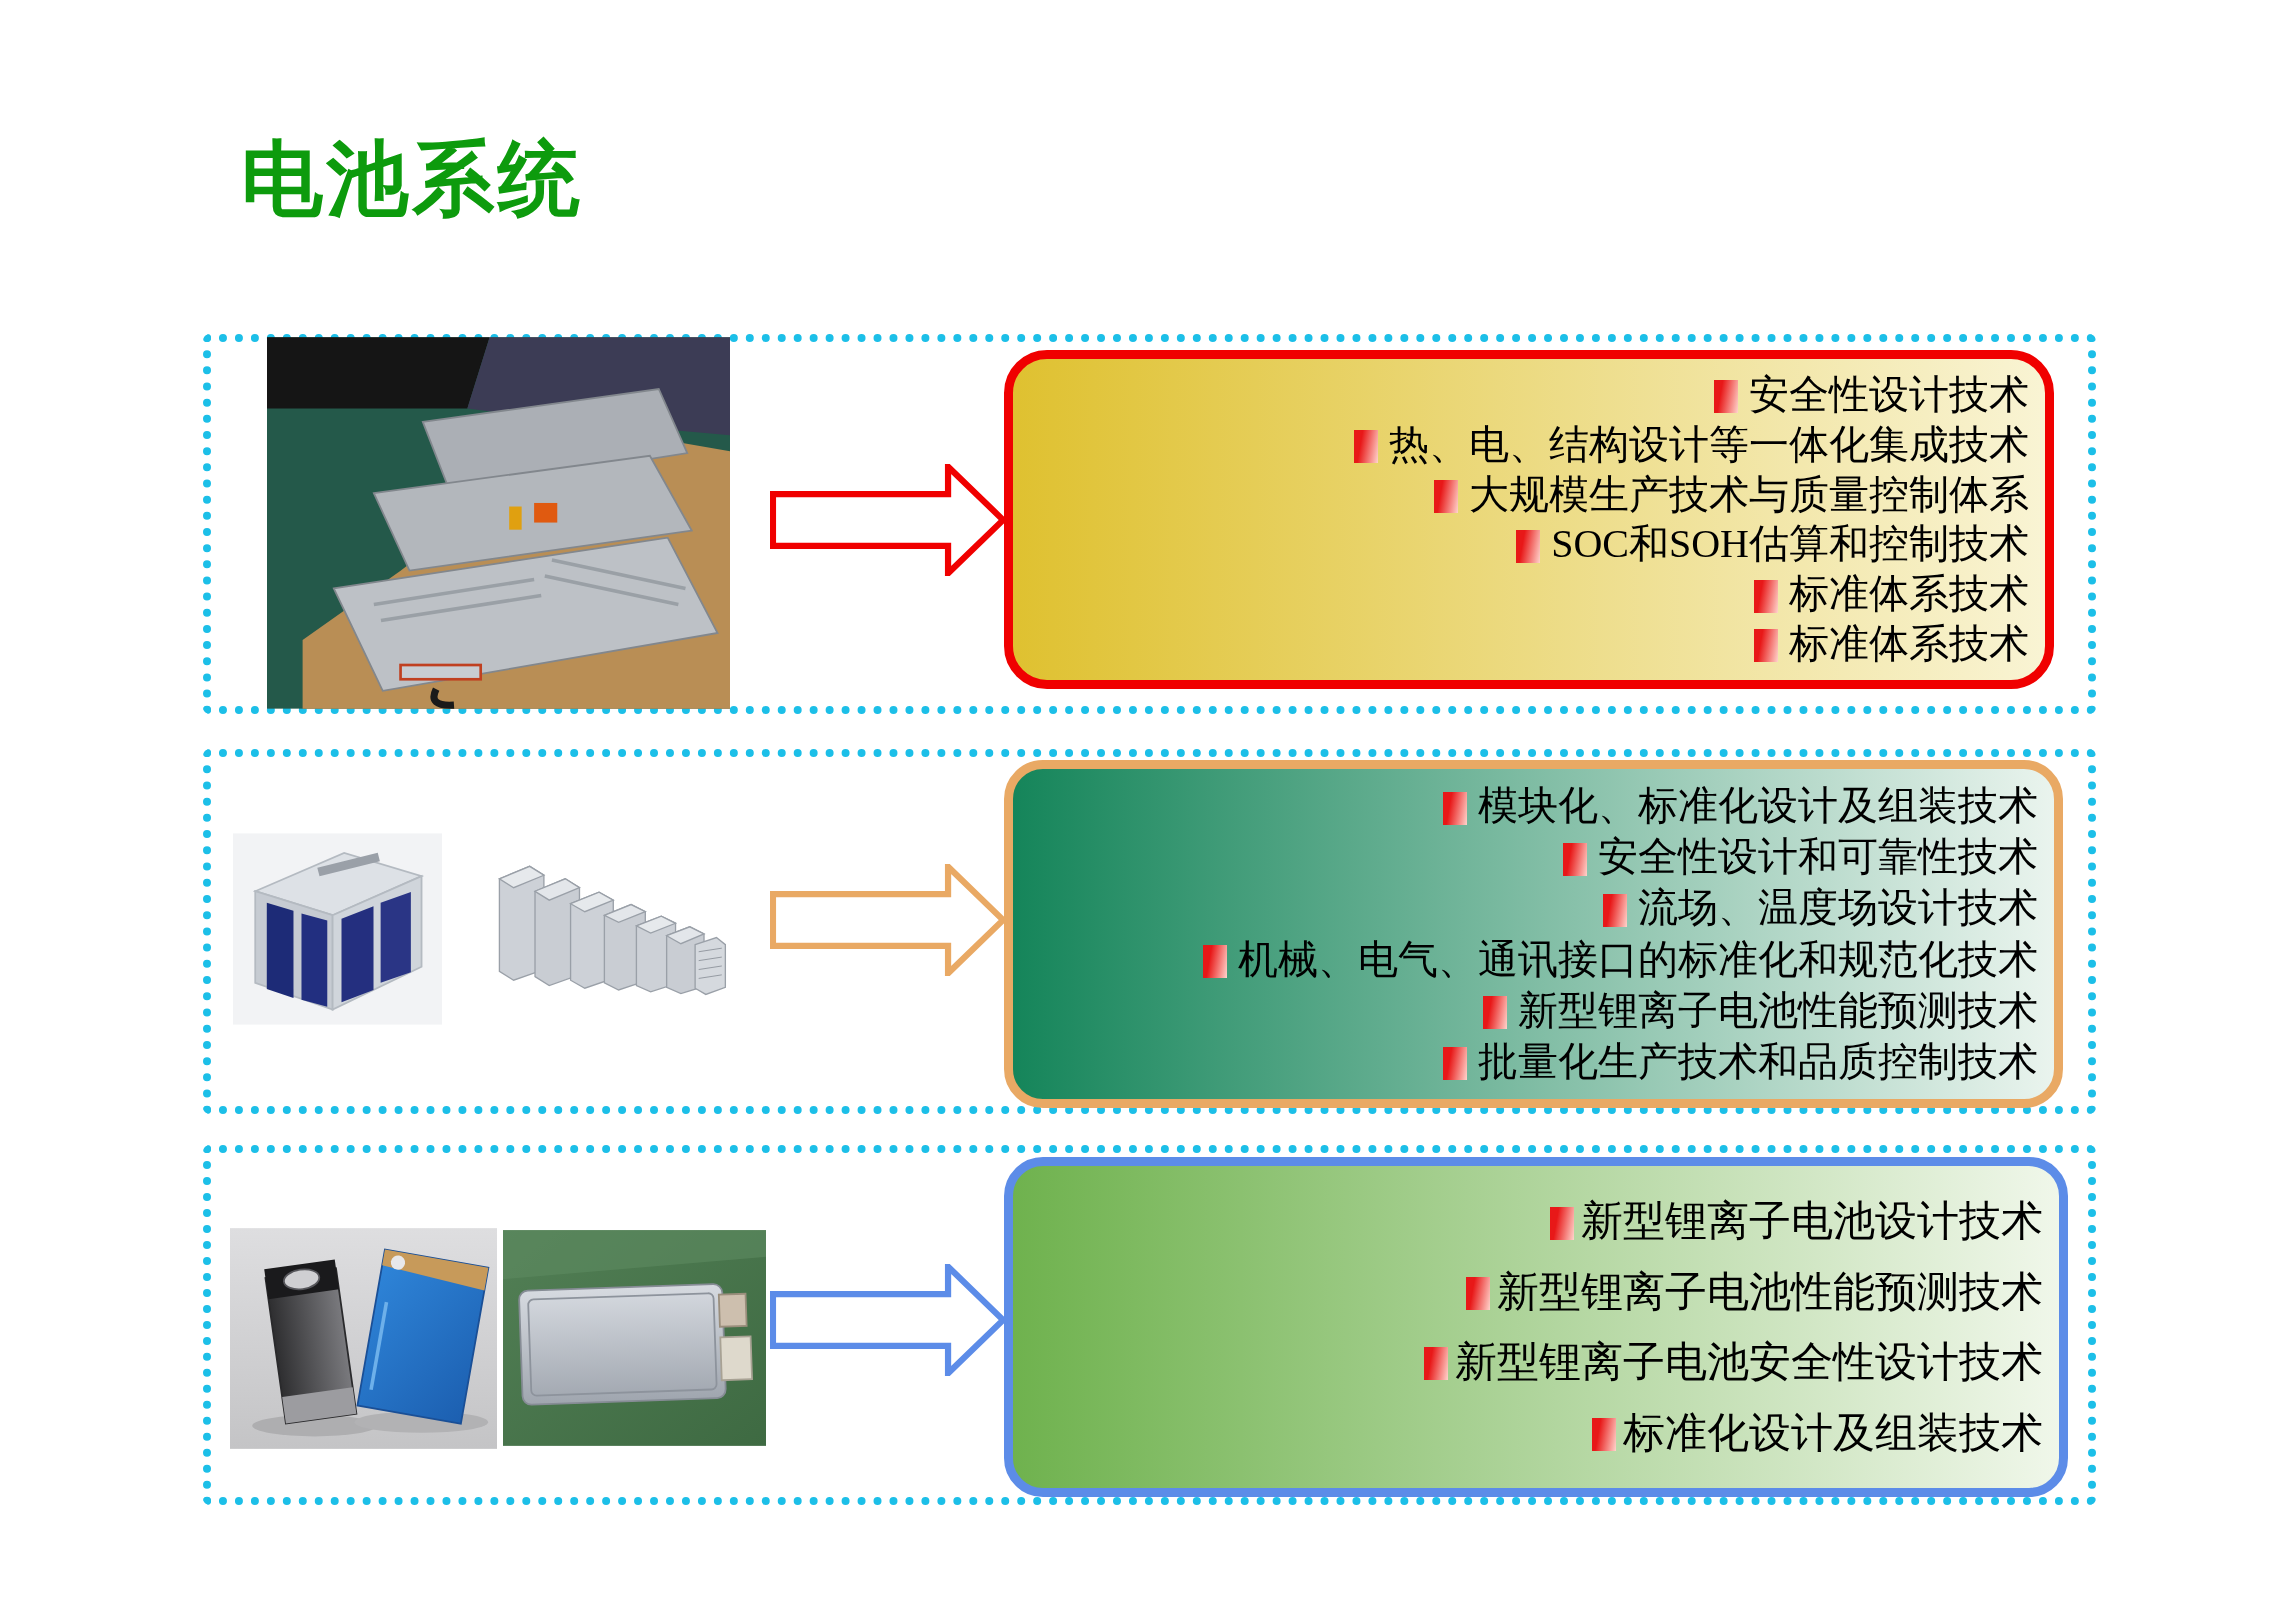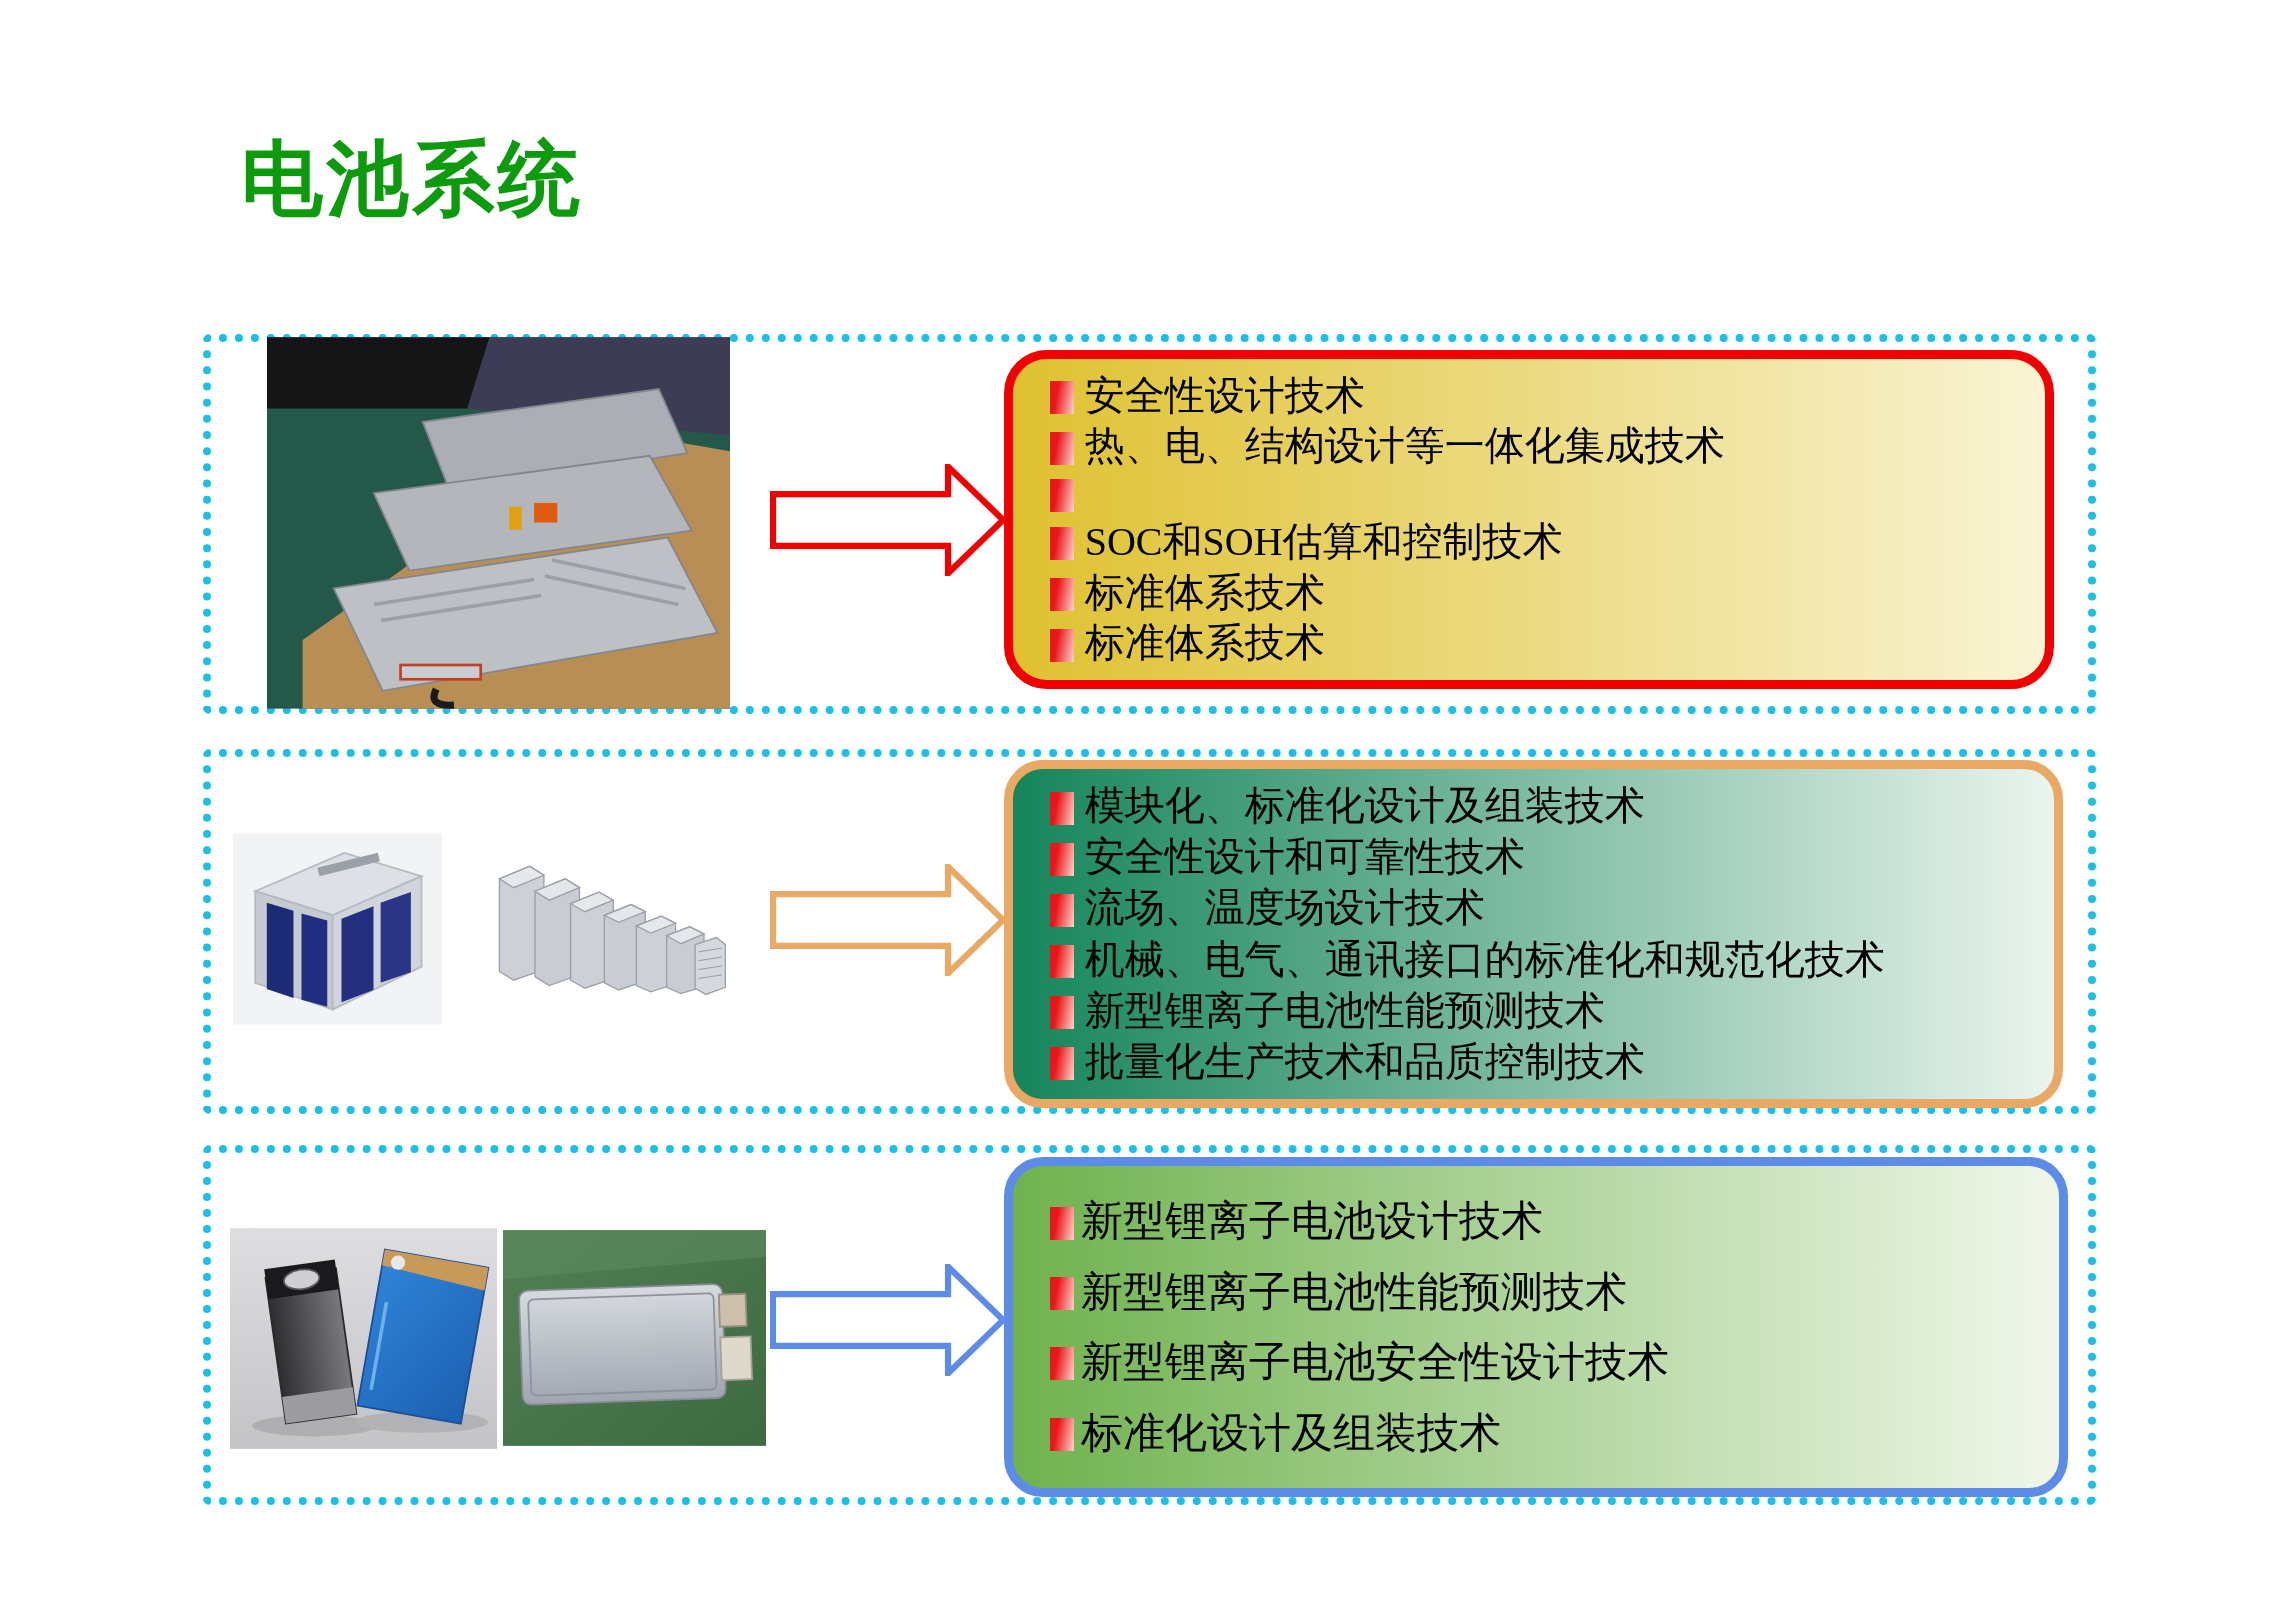--- a/index.html
+++ b/index.html
@@ -15,21 +15,21 @@
   .p1{left:267px;top:337px;width:463px;height:372px;}
   .p2{left:233px;top:833px;width:209px;height:192px;}
   .p3{left:492px;top:845px;width:239px;height:153px;}
   .p4{left:230px;top:1228px;width:267px;height:221px;}
   .p5{left:503px;top:1230px;width:263px;height:216px;}
   .arrow{position:absolute;z-index:2;}
   .a1{left:770px;top:464px;}
   .a2{left:770px;top:864px;}
   .a3{left:770px;top:1264px;}
   .box{position:absolute;z-index:2;display:flex;flex-direction:column;justify-content:space-evenly;
-       box-sizing:border-box;padding:7.1px 16px 7.1px 37px;}
+       box-sizing:border-box;padding:7.1px 16px 7.1px 37px;align-items:flex-end;}
   .b1{left:1004px;top:350px;width:1050px;height:339px;border:9.8px solid #f00000;border-radius:43px;
       background:linear-gradient(to right,#dfc130,#f9f4d4);}
   .b2{left:1004px;top:760px;width:1059px;height:348px;border:9px solid #e9a964;border-radius:39px;
       background:linear-gradient(to right,#15855a,#eaf4ee);}
   .b3{left:1004px;top:1157px;width:1064px;height:340px;border:9.8px solid #5c8ce8;border-radius:39px;
       background:linear-gradient(to right,#6fb24e,#f0f7ea);}
   .item{display:flex;align-items:center;gap:10.7px;font-size:40px;color:#000;line-height:1.05;white-space:nowrap;}
   .b3 .item{font-size:42px;gap:7px;}
   .bullet{flex:0 0 auto;width:24px;height:33px;margin-top:3.6px;
           background:linear-gradient(100deg,#e81818 30%,#ffd4cc 100%);}
@@ -71,20 +71,21 @@
     <div class="item">
       <span class="bullet"></span>
       <span>安全性设计技术</span>
     </div>
     <div class="item">
       <span class="bullet"></span>
       <span>热、电、结构设计等一体化集成技术</span>
     </div>
     <div class="item">
       <span class="bullet"></span>
+      <span>大规模生产技术与质量控制体系</span>
     </div>
     <div class="item">
       <span class="bullet"></span>
       <span>SOC和SOH估算和控制技术</span>
     </div>
     <div class="item">
       <span class="bullet"></span>
       <span>标准体系技术</span>
     </div>
     <div class="item">

